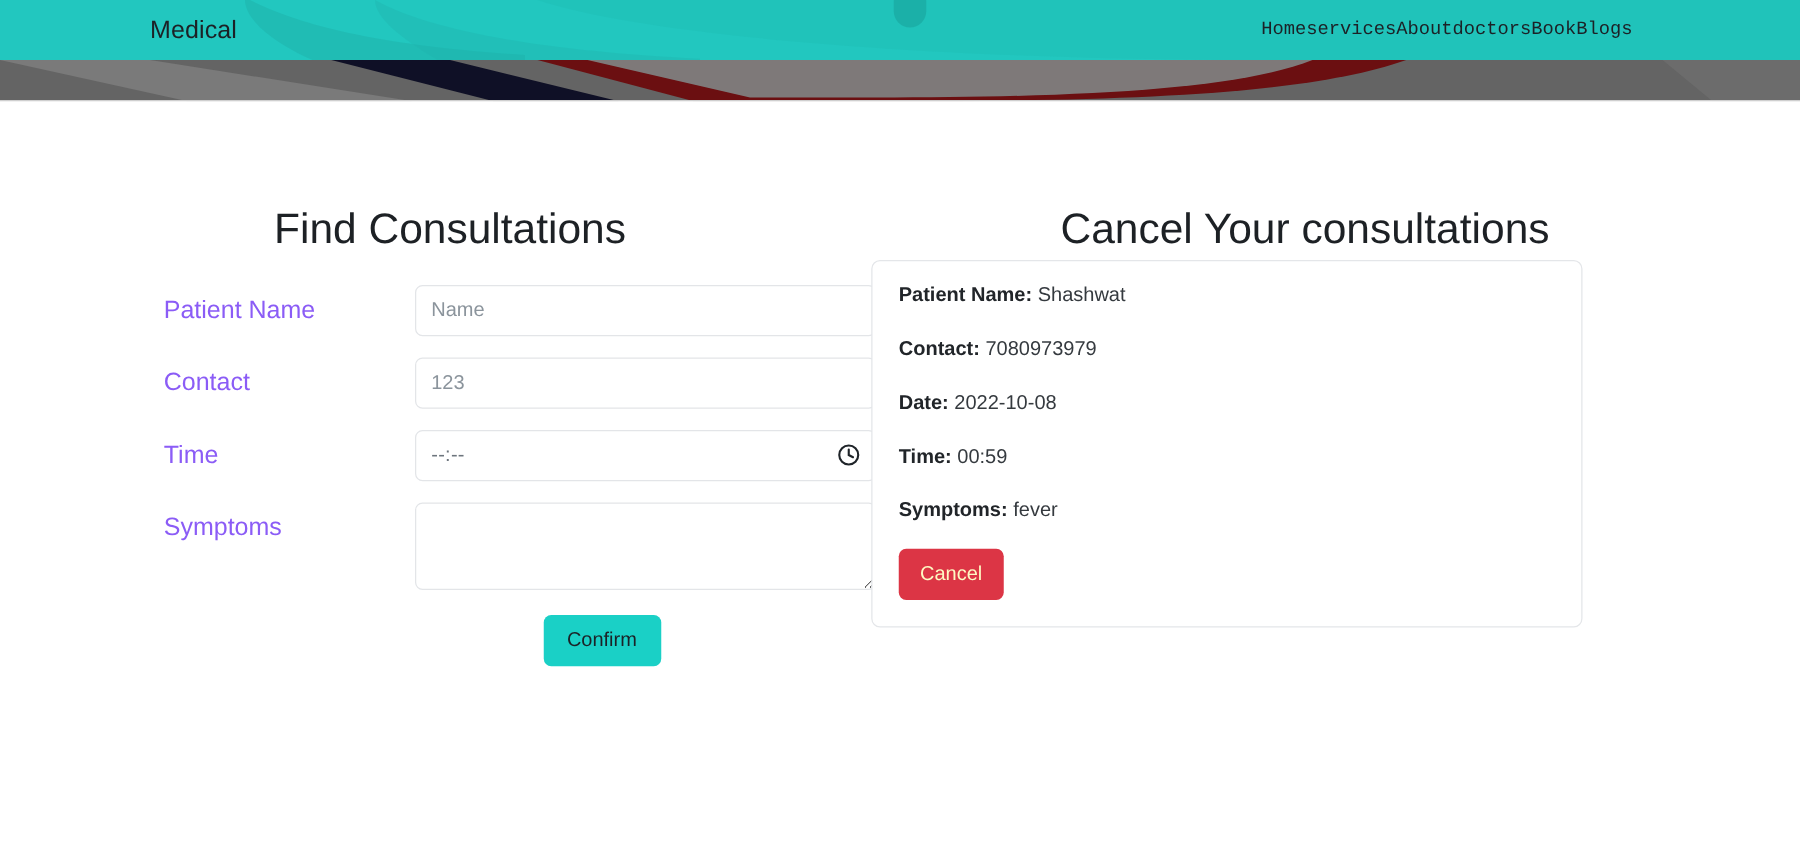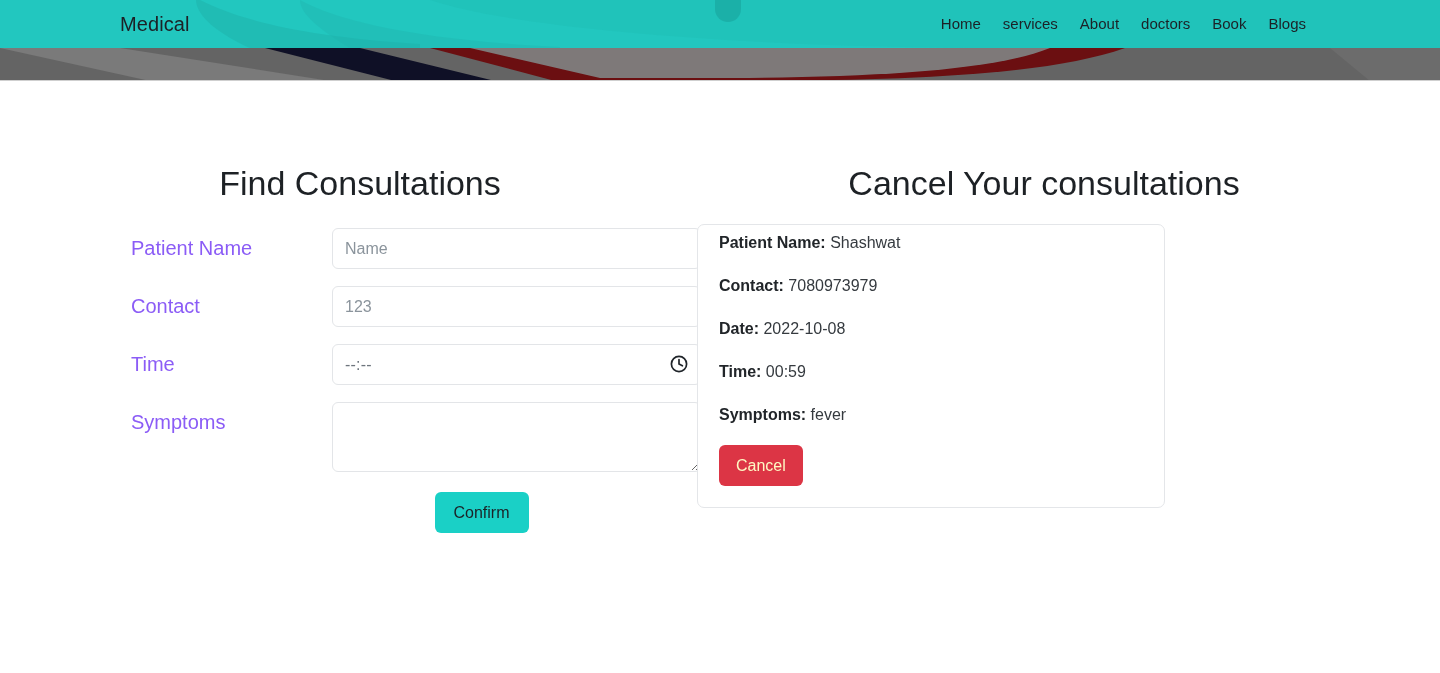--- a/index.html
+++ b/index.html
@@ -44,22 +44,22 @@
   .brand {
     font-size: 20px;
     line-height: 24px;
     color: #1c2126;
     letter-spacing: .1px;
     white-space: nowrap;
   }
   .nav-links {
     display: flex;
     align-items: flex-end;
-    gap: 22px;
     white-space: nowrap;
+    font-family: Liberation Mono, monospace;
   }
   .nav-link {
     font-size: 15px;
     line-height: 20px;
     color: #1c2126;
     text-decoration: none;
     cursor: pointer;
   }
   .hero-underline {
     position: absolute;
@@ -177,27 +177,27 @@
     color: #1b2227;
     font-family: "Liberation Sans", sans-serif;
     font-size: 16px;
     line-height: 19px;
     padding: 11px 19px;
     cursor: pointer;
   }
 
   
   .card {
-    margin-top: 20px;
+    margin-top: 4px;
     margin-left: 13px;
-    width: 468px;
+    width: 569px;
     border: 1px solid #e4e6e9;
     border-radius: 7px;
     background: #fff;
-    padding: 7px 21px 21px 21px;
+    padding: 17px 21px 21px 21px;
   }
   .card-line {
     font-size: 16px;
     line-height: 21px;
     color: #212529;
     margin-bottom: 22px;
   }
   .card-line:last-of-type { margin-bottom: 0; }
   .card-line b { font-weight: bold; }
   .card-line .val { color: #353a3f; }

